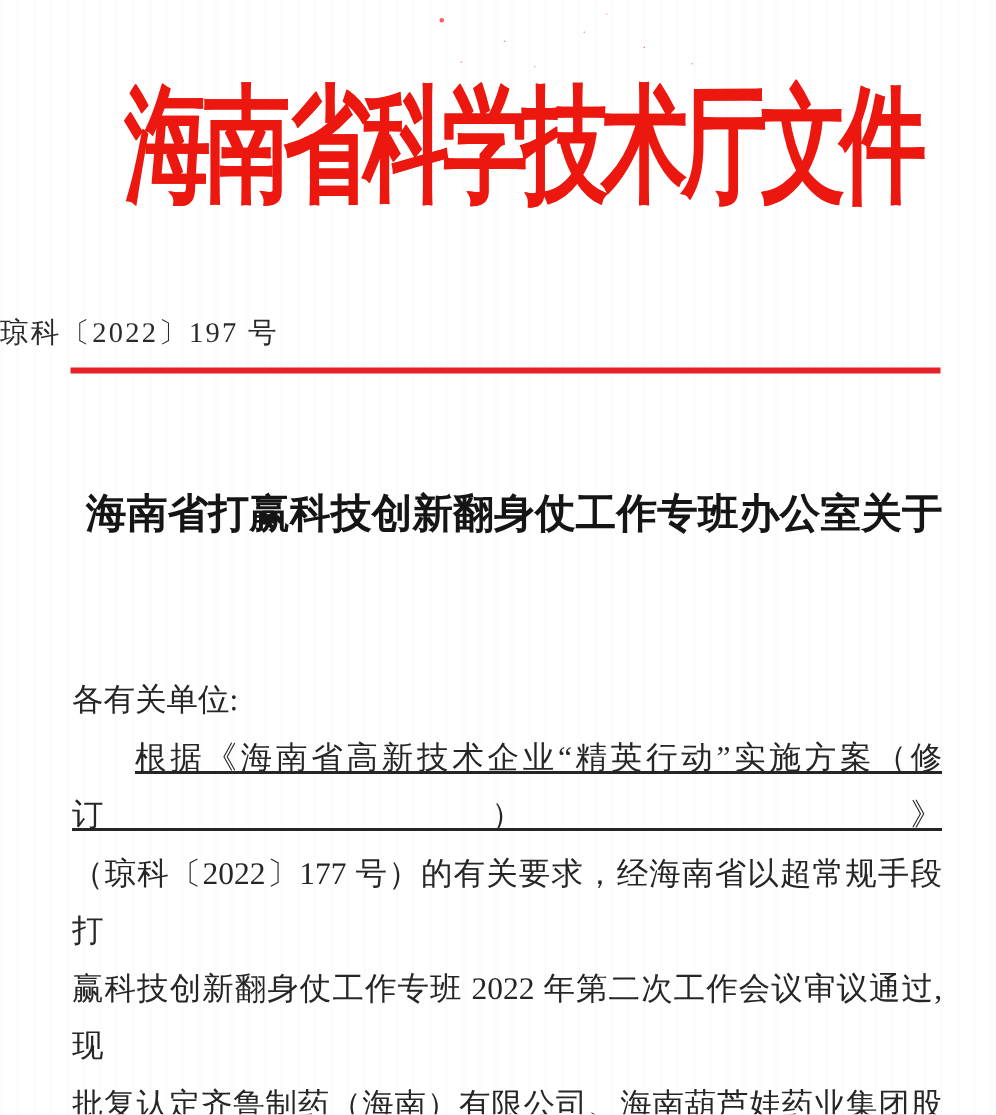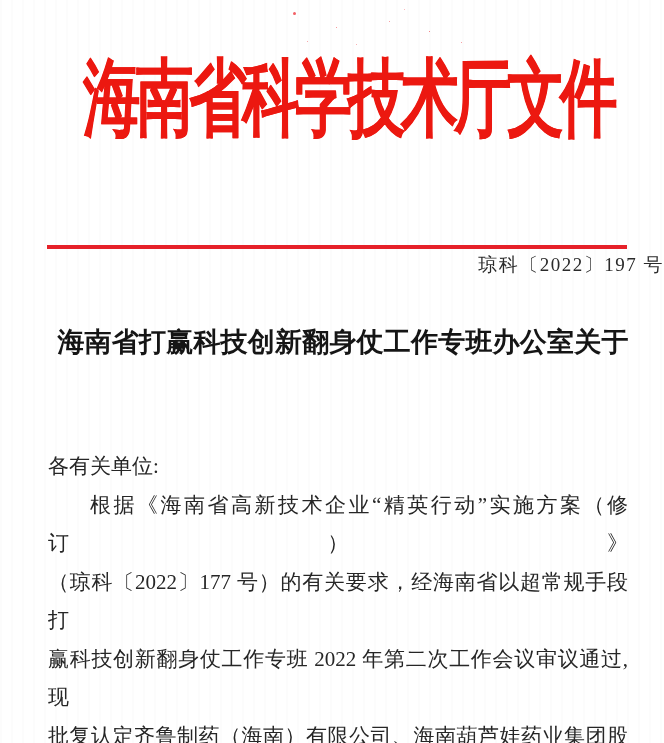--- a/index.html
+++ b/index.html
@@ -41,25 +41,24 @@
     font-weight: bold;
     letter-spacing: -4px;
     white-space: nowrap;
     transform: scaleY(1.48);
     transform-origin: 50% 0;
     text-shadow: 0.5px 0 0 currentColor;
   }
 
   .doc-number {
     position: absolute; top: 209px; left: 0; width: 100%;
-    text-align: right;
+    text-align: left;
     font-size: 19px;
     letter-spacing: 1.5px;
     color: #2a2a2a;
-    margin-top: 43px;
   }
 
   .red-rule {
     position: absolute; top: 245px; left: 47px;
     width: 580px; height: 4px;
   }
 
   .doc-title {
     position: absolute; top: 308px; left: 0; width: 100%;
     margin: 11px;
@@ -77,20 +76,21 @@
     font-size: 21px;
     color: #262626;
     line-height: 38.5px;
   }
   .body-text .line.fill {
     text-align: justify;
     text-align-last: justify;
   }
   .body-text .line.first {
     text-indent: 2em;
+    text-decoration: underline;
   }
 </style>
 </head>
 <body>
 
 <div class="page">
 
   <div class="scan-specks"></div>
 
   <div class="masthead">

